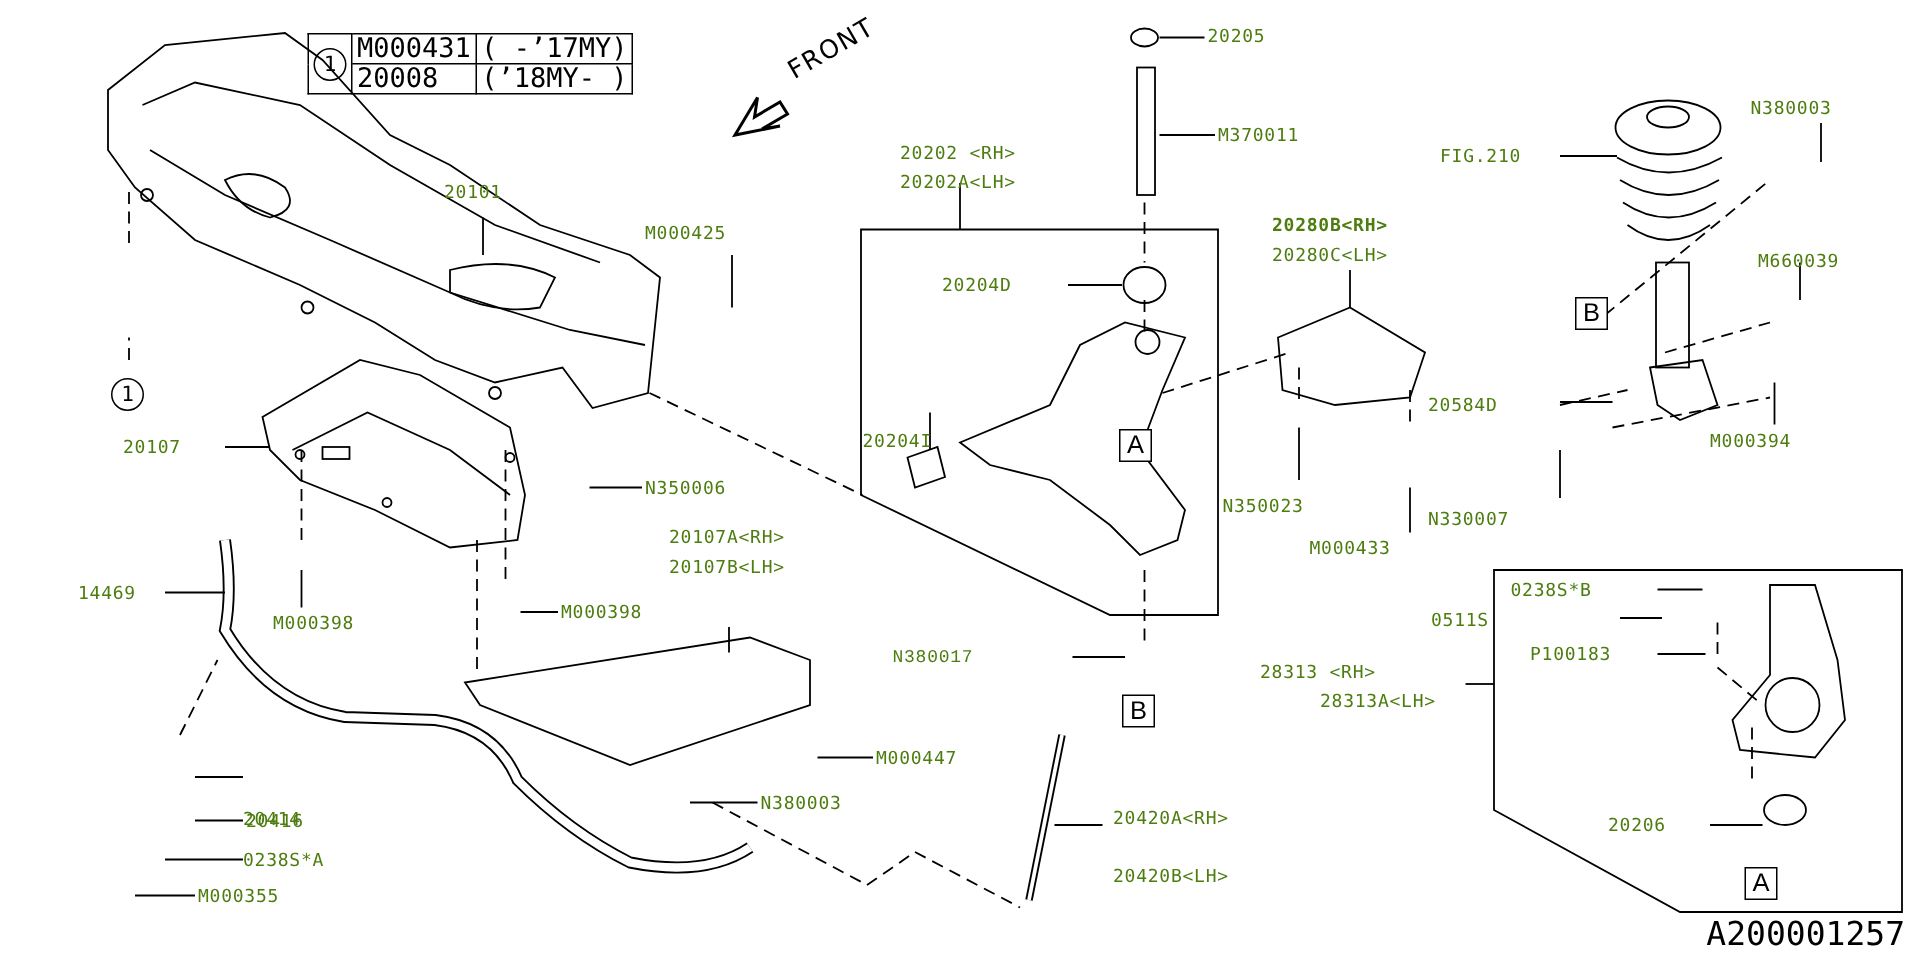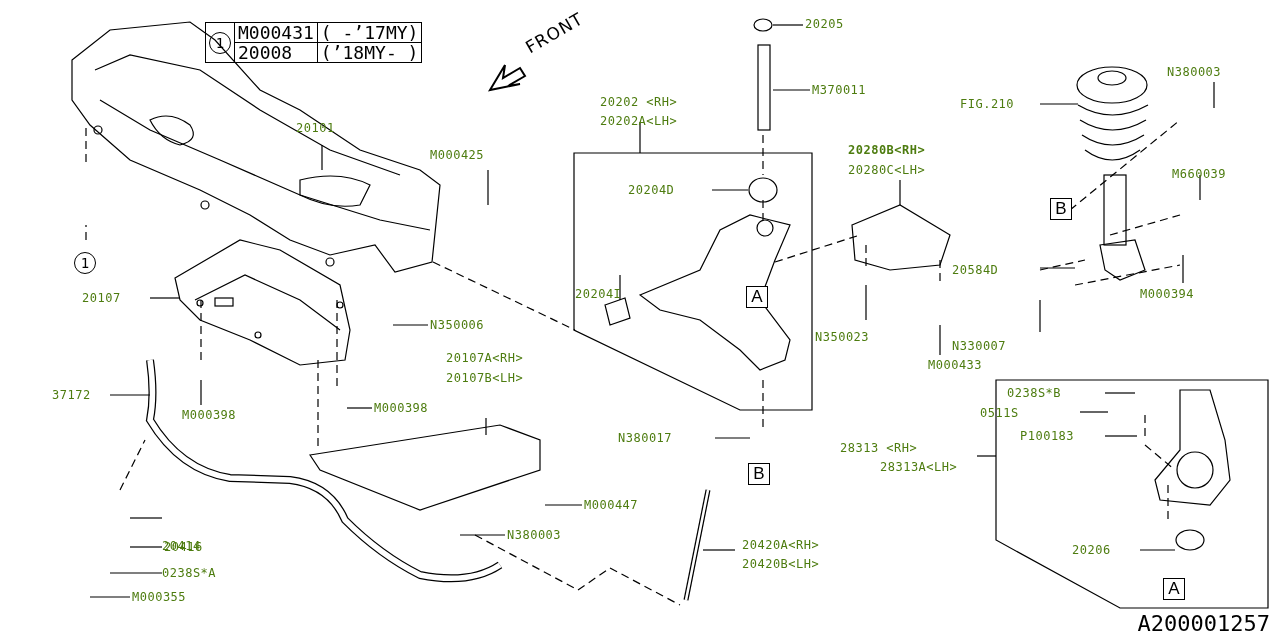--- a/index.html
+++ b/index.html
@@ -172,54 +172,54 @@
 
   <span class="front">FRONT</span>
   <span class="circ" style="left:74px;top:252px;">1</span>
 
   <span class="lbl" style="left:296px;top:118px;">20101</span>
   <span class="lbl" style="left:430px;top:145px;">M000425</span>
   <span class="lbl" style="left:82px;top:288px;">20107</span>
   <span class="lbl" style="left:430px;top:315px;">N350006</span>
   <span class="lbl" style="left:182px;top:405px;">M000398</span>
   <span class="lbl" style="left:374px;top:398px;">M000398</span>
-  <span class="lbl" style="left:52px;top:385px;">37172</span>
+  <span class="lbl" style="left:52px;top:385px;">14469</span>
   <span class="lbl" style="left:446px;top:348px;">20107A&lt;RH&gt;</span>
   <span class="lbl" style="left:446px;top:368px;">20107B&lt;LH&gt;</span>
   <span class="lbl" style="left:584px;top:495px;text-align:center;">M000447</span>
   <span class="lbl" style="left:507px;top:525px;">N380003</span>
   <span class="lbl" style="left:162px;top:508px;margin-top:28px;">20414</span>
   <span class="lbl" style="left:164px;top:537px;">20416</span>
   <span class="lbl" style="left:162px;top:563px;text-align:right;">0238S*A</span>
   <span class="lbl" style="left:132px;top:587px;">M000355</span>
 
   <span class="lbl" style="left:600px;top:92px;text-align:center;">20202 &lt;RH&gt;</span>
   <span class="lbl" style="left:600px;top:111px;">20202A&lt;LH&gt;</span>
   <span class="lbl" style="left:628px;top:180px;">20204D</span>
   <span class="lbl" style="left:575px;top:264px;margin-top:20px;">20204I</span>
   <span class="lbl" style="left:805px;top:14px;">20205</span>
   <span class="lbl" style="left:812px;top:80px;">M370011</span>
-  <span class="lbl" style="left:618px;top:428px;">N380017</span>
+  <span class="lbl" style="left:595px;top:428px;font-family:Liberation Mono, monospace;">N380017</span>
   <span class="lbl" style="left:742px;top:535px;">20420A&lt;RH&gt;</span>
-  <span class="lbl" style="left:742px;top:554px;">20420B&lt;LH&gt;</span>
+  <span class="lbl" style="left:742px;top:574px;">20420B&lt;LH&gt;</span>
 
   <span class="lbl" style="left:848px;top:140px;font-weight:bold;">20280B&lt;RH&gt;</span>
   <span class="lbl" style="left:848px;top:160px;">20280C&lt;LH&gt;</span>
   <span class="lbl" style="left:815px;top:327px;">N350023</span>
-  <span class="lbl" style="left:928px;top:355px;">M000433</span>
+  <span class="lbl" style="left:873px;top:355px;">M000433</span>
 
   <span class="lbl" style="left:960px;top:94px;">FIG.210</span>
   <span class="lbl" style="left:1167px;top:62px;">N380003</span>
   <span class="lbl" style="left:1172px;top:164px;">M660039</span>
   <span class="lbl" style="left:952px;top:260px;">20584D</span>
   <span class="lbl" style="left:1140px;top:284px;">M000394</span>
   <span class="lbl" style="left:952px;top:336px;">N330007</span>
 
   <span class="lbl" style="left:1007px;top:383px;">0238S*B</span>
-  <span class="lbl" style="left:980px;top:403px;">0511S</span>
+  <span class="lbl" style="left:954px;top:403px;">0511S</span>
   <span class="lbl" style="left:1020px;top:426px;">P100183</span>
   <span class="lbl" style="left:840px;top:438px;">28313 &lt;RH&gt;</span>
   <span class="lbl" style="left:880px;top:457px;">28313A&lt;LH&gt;</span>
   <span class="lbl" style="left:1072px;top:540px;">20206</span>
 
   <span class="boxlbl" style="left:746px;top:286px;">A</span>
   <span class="boxlbl" style="left:1163px;top:578px;">A</span>
   <span class="boxlbl" style="left:1050px;top:198px;">B</span>
   <span class="boxlbl" style="left:748px;top:463px;">B</span>
 

